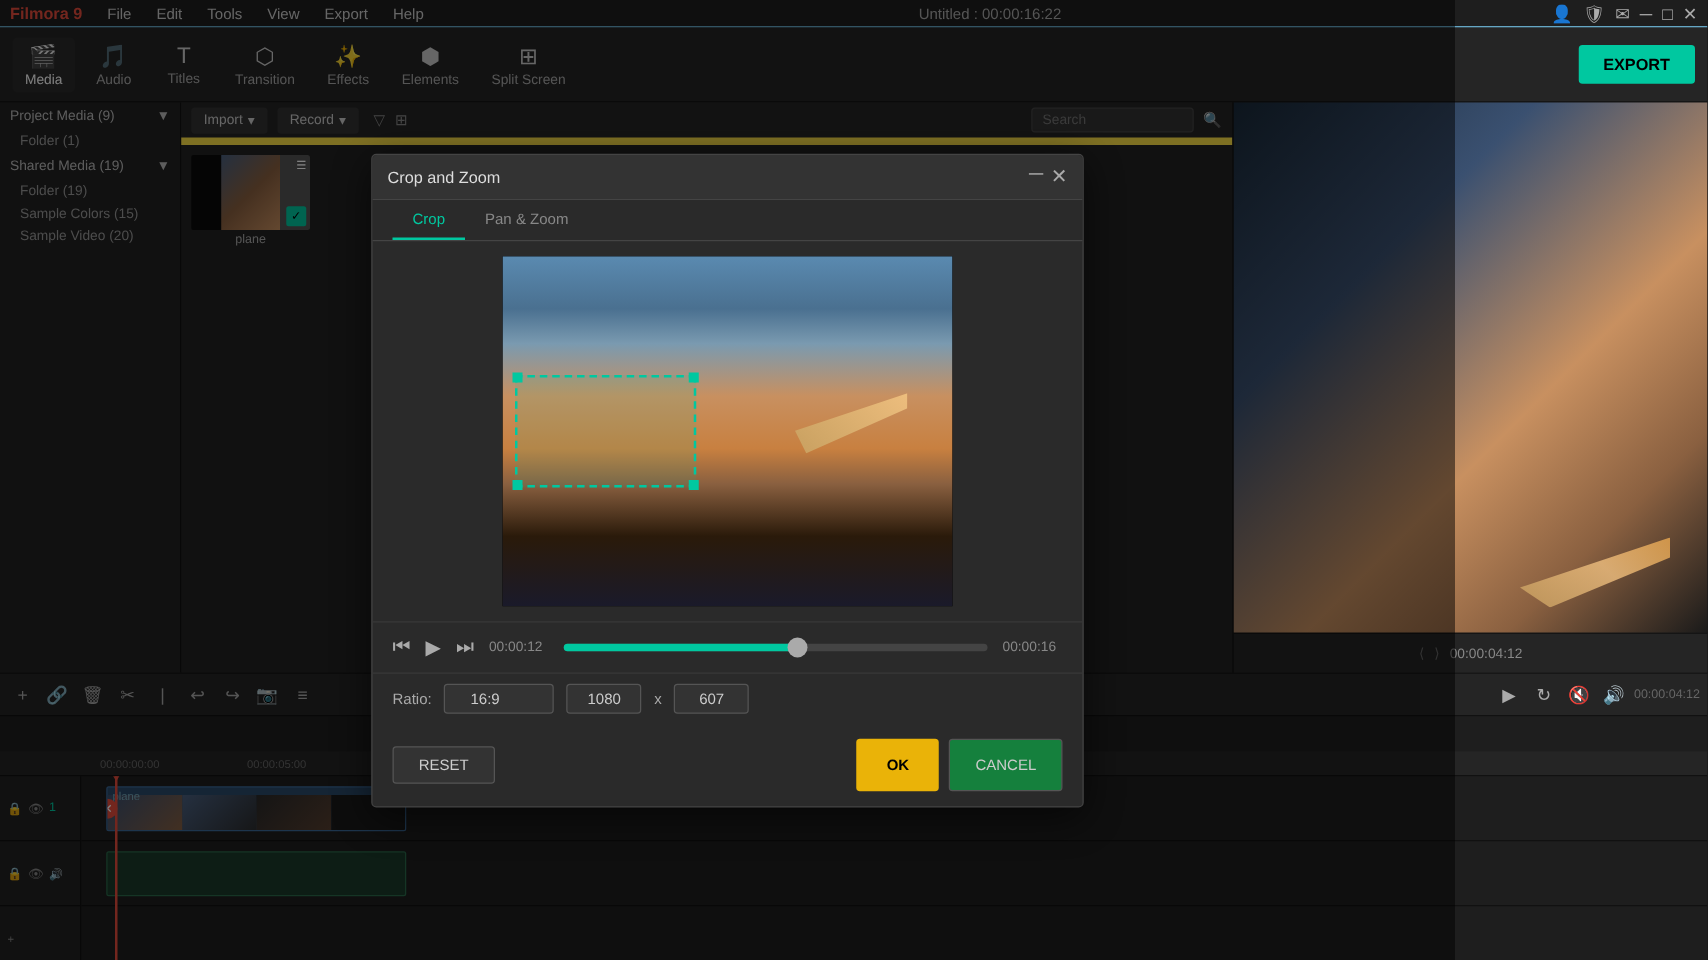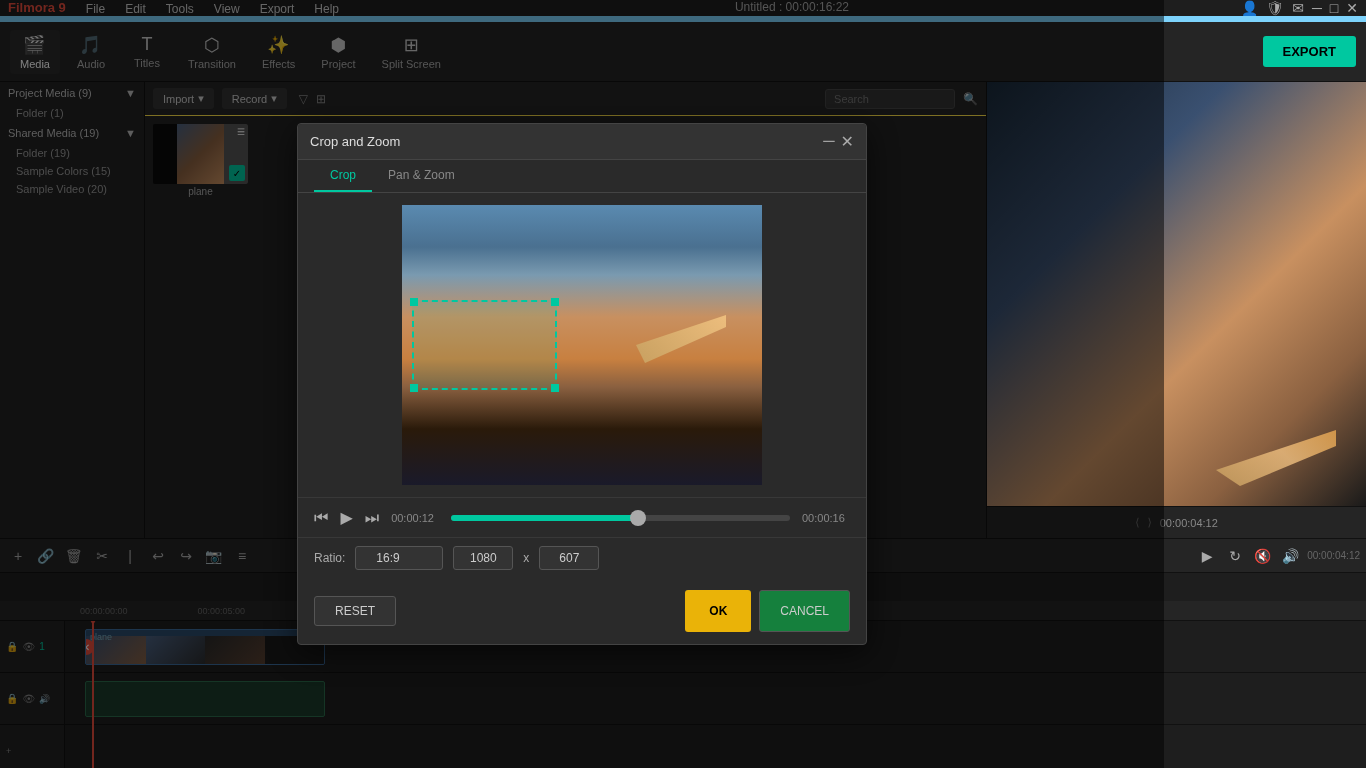--- a/index.html
+++ b/index.html
@@ -12,23 +12,24 @@
       color: #ccc;
       overflow: hidden;
       position: relative;
     }
 
     
     #menu-bar {
       height: 22px;
       background: #1e1e1e;
       display: flex;
+      align-items: center;
       padding: 0 8px;
       gap: 12px;
-      border-bottom: 6px solid #7dd3fc;
+      border-bottom: 1px solid #7dd3fc;
     }
     #menu-bar .logo {
       color: #e74c3c;
       font-weight: bold;
       font-size: 13px;
       margin-right: 4px;
     }
     #menu-bar .menu-item {
       font-size: 12px;
       color: #ccc;
@@ -126,21 +127,21 @@
       display: flex;
       flex-direction: column;
     }
     #media-toolbar {
       height: 34px;
       background: #252525;
       display: flex;
       align-items: center;
       padding: 0 8px;
       gap: 8px;
-      border-bottom: 1px solid #fde047;
+      border-bottom: 6px solid #fde047;
     }
     .media-btn {
       background: #333;
       border: none;
       color: #ccc;
       padding: 4px 10px;
       border-radius: 3px;
       cursor: pointer;
       font-size: 11px;
       display: flex;
@@ -664,21 +665,21 @@
   <div class="tool-item">
     <span class="tool-icon">⬡</span>
     <span class="tool-label">Transition</span>
   </div>
   <div class="tool-item">
     <span class="tool-icon">✨</span>
     <span class="tool-label">Effects</span>
   </div>
   <div class="tool-item">
     <span class="tool-icon">⬢</span>
-    <span class="tool-label">Project</span>
+    <span class="tool-label">Elements</span>
   </div>
   <div class="tool-item">
     <span class="tool-icon">⊞</span>
     <span class="tool-label">Split Screen</span>
   </div>
   <button id="export-btn">EXPORT</button>
 </div>
 
 <div id="main">
 

